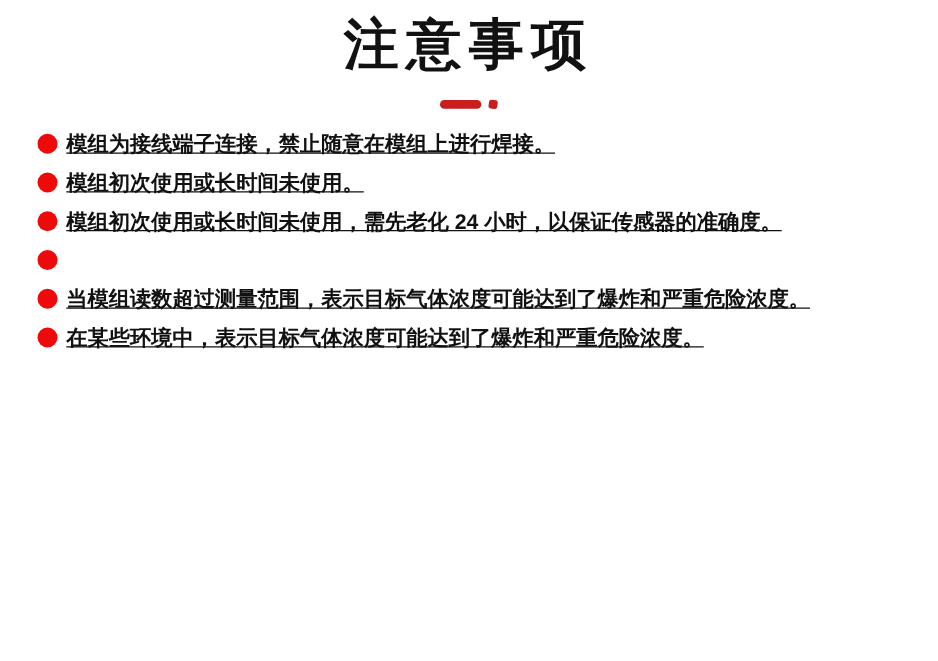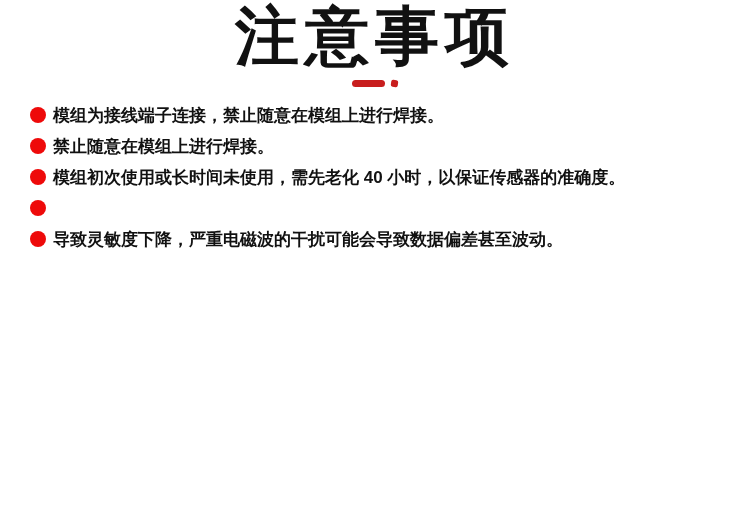--- a/index.html
+++ b/index.html
@@ -15,21 +15,21 @@
   }
   .page {
     width: 750px;
     height: 529px;
     box-sizing: border-box;
   }
   .title {
     margin: 0;
     padding-top: 5px;
     text-align: center;
-    font-size: 64px;
+    font-size: 44px;
     line-height: 62px;
     font-weight: 900;
     letter-spacing: 6px;
     color: var(--text, #111111);
   }
   .divider {
     display: flex;
     align-items: center;
     justify-content: center;
     gap: 6px;
@@ -51,20 +51,21 @@
   }
   .notice-list {
     padding: 13px 12px 0 30px;
   }
   .notice-item {
     font-size: 17px;
     line-height: 31px;
     font-weight: 700;
     color: var(--text, #111111);
     text-align: justify;
+    text-decoration: underline;
   }
   .bullet-icon {
     display: inline-block;
     width: 16px;
     height: 16px;
     border-radius: 50%;
     background: var(--bullet, #ee0a0a);
     margin-right: 7px;
     vertical-align: -2px;
   }
@@ -80,33 +81,36 @@
     <span class="divider-bar"></span>
     <span class="divider-dot"></span>
   </div>
 
   <div class="notice-list">
   <div class="notice-item">
     <span class="bullet-icon"></span><span>模组为接线端子连接，禁止随意在模组上进行焊接。</span>
   </div>
 
   <div class="notice-item">
-    <span class="bullet-icon"></span><span>禁止随意在模组上进行焊接。</span>
+    <span class="bullet-icon"></span><span>模组初次使用或长时间未使用。</span>
   </div>
 
   <div class="notice-item">
-    <span class="bullet-icon"></span><span>模组初次使用或长时间未使用，需先老化 40 小时，以保证传感器的准确度。</span>
+    <span class="bullet-icon"></span><span>模组初次使用或长时间未使用，需先老化 24 小时，以保证传感器的准确度。</span>
   </div>
 
   <div class="notice-item">
     <span class="bullet-icon"></span>
   </div>
 
 
+  <div class="notice-item">
+    <span class="bullet-icon"></span><span>当模组读数超过测量范围，表示目标气体浓度可能达到了爆炸和严重危险浓度。</span>
+  </div>
 
 
 
   <div class="notice-item">
-    <span class="bullet-icon"></span><span>导致灵敏度下降，严重电磁波的干扰可能会导致数据偏差甚至波动。</span>
+    <span class="bullet-icon"></span><span>在某些环境中，表示目标气体浓度可能达到了爆炸和严重危险浓度。</span>
   </div>
 </div>
 
 </div>
 
 </body></html>

